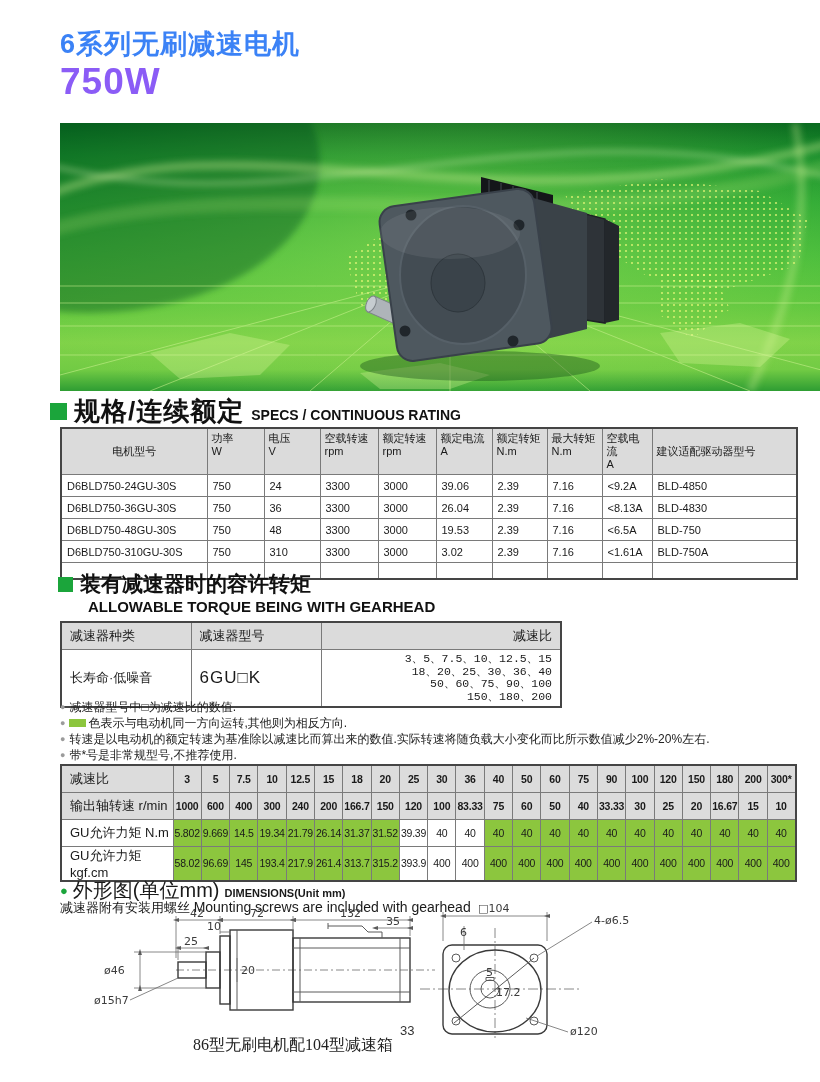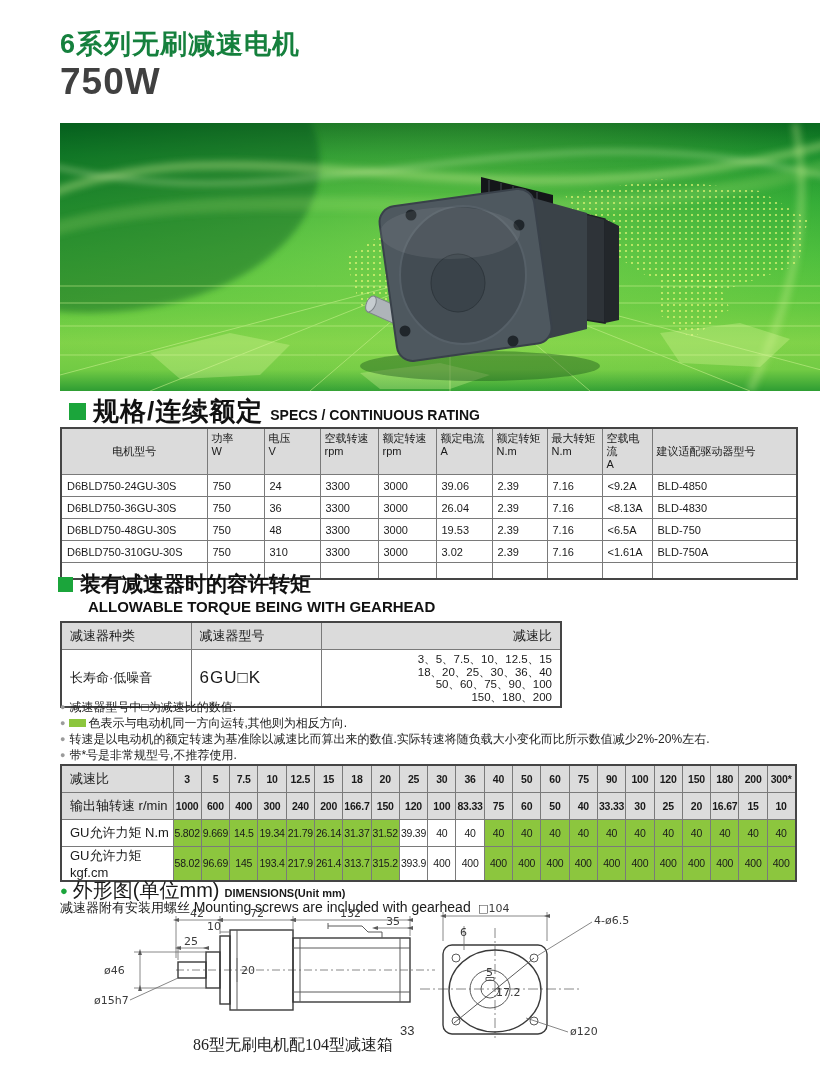--- a/index.html
+++ b/index.html
@@ -3,21 +3,21 @@
 <meta charset="utf-8">
 <style>
   * { margin:0; padding:0; box-sizing:border-box; }
   html,body { width:820px; height:1082px; background:#fff; overflow:hidden;
     font-family:"Liberation Sans","DejaVu Sans",sans-serif; color:#1a1a1a; }
   .page { position:relative; width:820px; height:1082px; background:#fff; }
 
   
   .hdr { position:absolute; left:60px; top:26px; }
   .series-title { font-size:27px; font-weight:bold; letter-spacing:1px; }
-  .power { font-size:37px; font-weight:bold; letter-spacing:1px; line-height:40px; color:#404040; }
+  .power { font-size:37px; font-weight:bold; letter-spacing:1px; line-height:40px; color:#8b5cf6; }
   .frame { font-size:23px; font-weight:bold; letter-spacing:1px; color:#1d1d1b; }
 
   
   .banner { position:absolute; left:60px; top:123px; width:760px; height:268px; overflow:hidden; }
   .banner svg { display:block; }
 
   
   .sec-title { position:absolute; display:flex; align-items:baseline; gap:7px; }
   .sq { width:17px; height:17px; align-self:center; }
   .sec-cn { font-size:26px; font-weight:bold; letter-spacing:1px; color:#111; }
@@ -37,21 +37,21 @@
   .specs-table th.vmid  { vertical-align:middle; }
   .specs-table td { height:22px; padding:2px 5px; }
   .specs-table tr.empty td { height:16px; }
 
   
   .gear-table { position:absolute; left:60px; top:621px; width:500px; font-size:13px; }
   .gear-table th { background:#dbdbdb; text-align:left; padding:4px 8px; height:27px; font-size:13px; }
   .gear-table th.right { text-align:right; }
   .gear-table td { vertical-align:middle; padding:3px 8px; height:50px; }
   .gear-model { font-size:17px; letter-spacing:1px; }
-  .gear-ratios { font-size:11.5px; line-height:12.5px; text-align:right; }
+  .gear-ratios { font-size:11.5px; line-height:12.5px; text-align:right;font-family:Liberation Mono, monospace; }
 
   
   .notes { position:absolute; left:60px; top:699px; width:720px; }
   .note-line { font-size:12px; line-height:16px; color:#222; white-space:nowrap; }
   .note-line .bullet { color:#9b9b9b; font-size:9px; margin-right:4px; vertical-align:1px; }
   .swatch { display:inline-block; width:17px; height:8px; margin-right:2px; }
 
   
   .ratio-table { position:absolute; left:60px; top:764px; width:736px; }
   .ratio-table td { text-align:center; height:27px; font-size:10.5px; letter-spacing:-0.2px; padding:0; }
@@ -74,21 +74,21 @@
   .drawing .dimline { stroke:#6a6a6a; stroke-width:0.8; fill:none; }
   .caption { position:absolute; left:193px; top:1035px; font-family:"Liberation Serif","DejaVu Serif",serif; font-size:16px; color:#222; }
   .pagenum { position:absolute; left:400px; top:1023px; font-size:13px; color:#333; }
 </style>
 </head>
 <body>
 
 <div class="page">
 
   <div class="hdr">
-    <div class="series-title" style="color:#15803d">6系列无刷减速电机</div>
+    <div class="series-title" style="color:#3b82f6">6系列无刷减速电机</div>
     <div class="power">750W</div>
   </div>
 
   <div class="banner">
     <svg width="760" height="268" viewBox="0 0 760 268">
       <defs>
         <linearGradient id="bgGrad" x1="0" y1="0" x2="0" y2="1">
           <stop offset="0" stop-color="#0B6A20"></stop>
             <stop offset="0.12" stop-color="#168C2B"></stop>
           <stop offset="0.3" stop-color="#2AA834"></stop>
@@ -169,21 +169,21 @@
         <ellipse cx="103" cy="112" rx="27" ry="29" fill="#3A434A" stroke="#2E363C"></ellipse>
         <circle cx="56" cy="44" r="5.5" fill="#20262B"></circle>
           <circle cx="164" cy="54" r="5.5" fill="#20262B"></circle>
         <circle cx="50" cy="160" r="5.5" fill="#20262B"></circle>
           <circle cx="158" cy="170" r="5.5" fill="#20262B"></circle>
         <ellipse cx="95" cy="62" rx="70" ry="26" fill="#FFFFFF" opacity="0.07"></ellipse>
       </g>
     </svg>
   </div>
 
-  <div class="sec-title" style="left:69px; top:394px;">
+  <div class="sec-title" style="left:50px; top:394px;">
     <span class="sq" style="background:#1BA53B"></span>
     <span class="sec-cn">规格/连续额定</span>
     <span class="sec-en">SPECS / CONTINUOUS RATING</span>
   </div>
 
   <table class="specs-table outer">
     <colgroup>
       <col style="width:146px">
         <col style="width:57px">
         <col style="width:56px">

